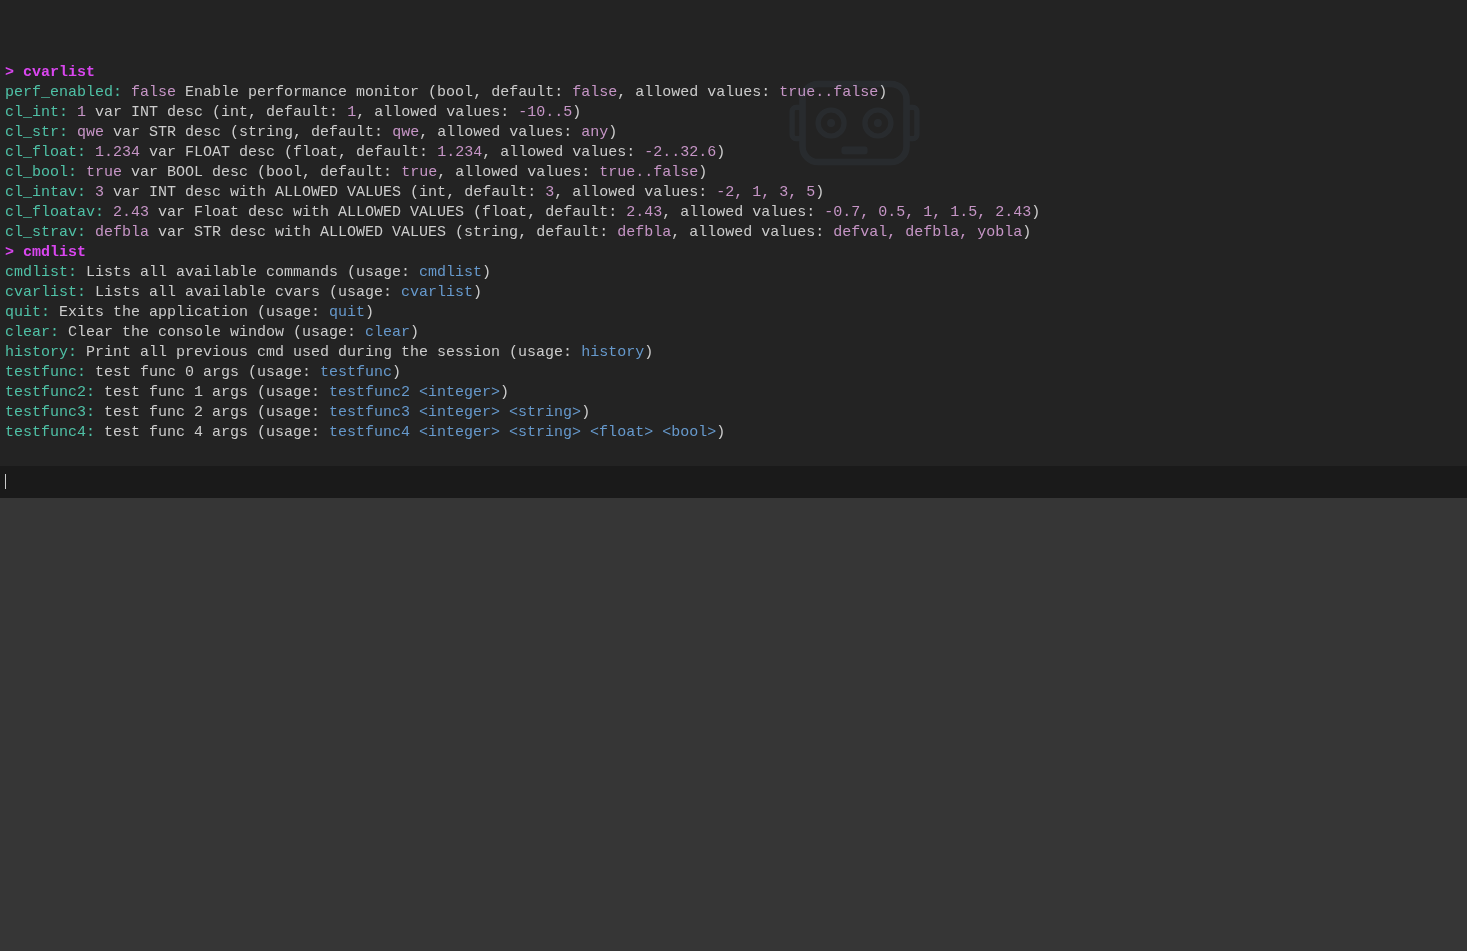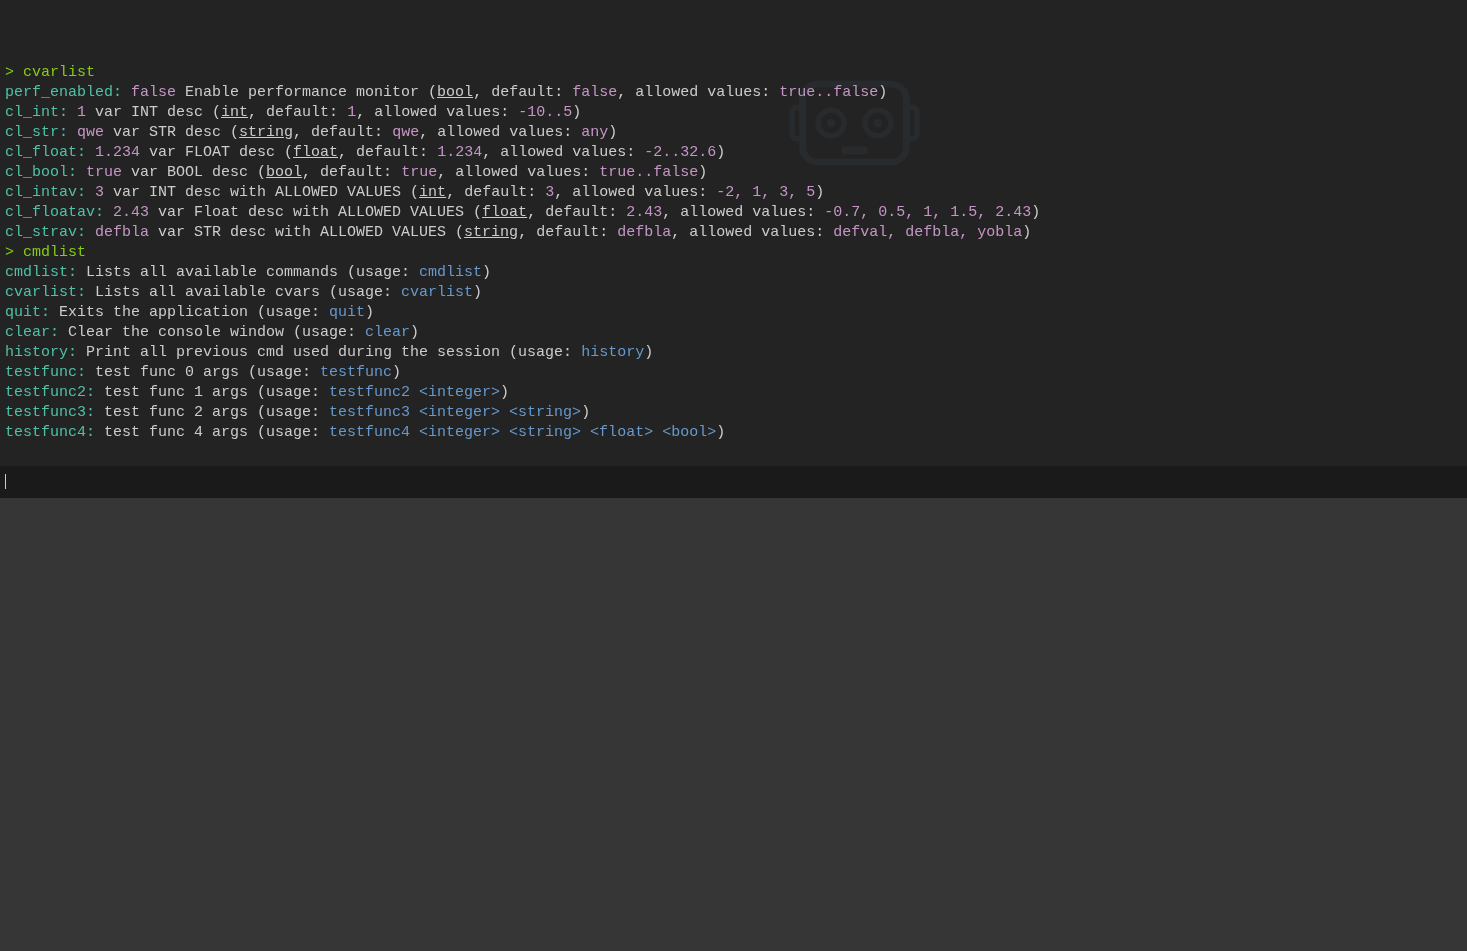--- a/index.html
+++ b/index.html
@@ -34,26 +34,26 @@
     padding: 6px 5px 6px 5px;
     color: #cccccc;
   }
   .cursor {
     display: inline-block;
     width: 1px;
     height: 15px;
     background: #cccccc;
     vertical-align: middle;
   }
-  .prompt { color: #84cc16; font-weight: normal; }
+  .prompt { color: #d946ef; font-weight: bold; }
   .key    { color: #4fc1a6; } 
   .colon  { color: #4fc1a6; }
   .num    { color: #c695c6; }
   .txt    { color: #cccccc; }
-  .type   { color: #cccccc; text-decoration: underline; }
+  .type   { color: #cccccc; }
   .idef   { color: #cccccc; }
   .iav    { color: #cccccc; }
   .cmd    { color: #6699cc; }
   .line   { display: block; }
 </style>
 </head>
 <body>
 
 <div class="console-output">
   <svg class="watermark" viewBox="0 0 100 100">

